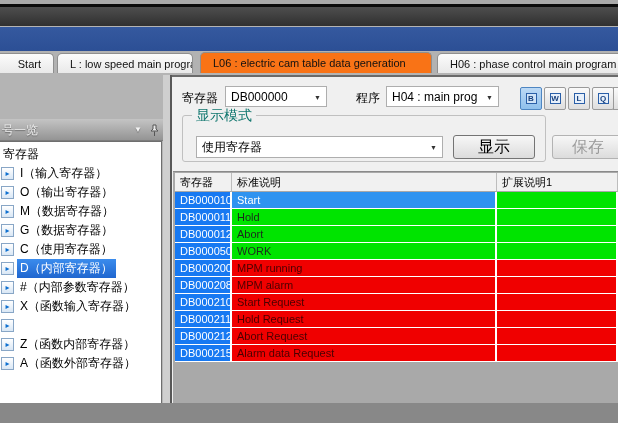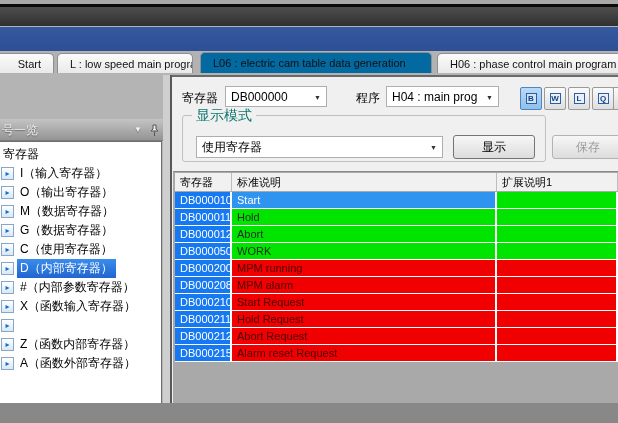--- a/index.html
+++ b/index.html
@@ -10,21 +10,21 @@
   .strip-top{position:absolute;left:0;top:0;width:100%;height:4px;background:#a9a9a9;}
   .strip-black{position:absolute;left:0;top:4px;width:100%;height:3px;background:#0b0b0b;}
   .bar-dark{position:absolute;left:0;top:7px;width:100%;height:19px;background:linear-gradient(#4e4e4e,#303030);}
   .bar-blue{position:absolute;left:0;top:27px;width:100%;height:24px;background:linear-gradient(#35599f,#2c4f95);}
 
   
   .tabrow{position:absolute;left:0;top:51px;width:100%;height:22px;background:#b2b2b2;}
   .tab{position:absolute;bottom:0;height:20px;line-height:20px;padding:0 12px;
        background:linear-gradient(#fcfcfc,#e9e9e9);border:1px solid #8f8f8f;border-bottom:none;
        border-radius:5px 5px 0 0;font-size:11px;color:#111;white-space:nowrap;overflow:hidden;box-sizing:border-box;}
-  .tab.active{background:#0369a1;height:21px;z-index:2;}
+  .tab.active{background:#f97316;height:21px;z-index:2;}
   #tab-0{left:-10px;width:64px;text-align:right;}
   #tab-1{left:57px;width:136px;}
   #tab-2{left:200px;width:232px;}
   #tab-3{left:437px;width:210px;}
 
   
   .sidebar{position:absolute;left:0;top:75px;width:163px;height:348px;margin-top:44px;}
   .sb-head{position:absolute;left:0;top:0;width:100%;height:22px;
            background:linear-gradient(#c4c4c4,#949494);border-bottom:1px solid #7c7c7c;
            color:#efefef;font-size:12px;line-height:22px;box-sizing:border-box;padding-left:2px;
@@ -58,21 +58,21 @@
   .vglyph{display:inline-block;min-width:11px;height:11px;border:1px solid #2a5fa8;background:#e7f0fb;
           color:#17407e;font-size:8px;line-height:10px;text-align:center;font-weight:bold;box-sizing:border-box;}
   .vbtn.active .vglyph{background:#cfe3f7;}
   .vbtn-partial{position:absolute;left:441px;top:10px;width:8px;height:23px;border:1px solid #9a9a9a;border-right:none;
         background:linear-gradient(#fafafa,#dedede);box-sizing:border-box;}
 
   .groupbox{position:absolute;left:10px;top:38px;width:364px;height:47px;border:1px solid #c0c0c0;border-radius:3px;box-sizing:border-box;}
   .gb-label{position:absolute;left:20px;top:30px;background:#f0f0f0;padding:0 4px;font-size:14px;color:#0f766e;z-index:2;}
 
   .btn{position:absolute;height:24px;box-sizing:border-box;border:1px solid #747474;border-radius:3px;
-       background:linear-gradient(#f7f7f7,#dcdcdc);font-size:12px;color:#000;
+       background:linear-gradient(#f7f7f7,#dcdcdc);font-size:16px;color:#000;
        display:flex;align-items:center;justify-content:center;}
   .btn.disabled{border-color:#b3b3b3;color:#9b9b9b;}
 
   
   .viewport{position:absolute;left:1px;top:94px;right:0;bottom:0;background:#a9a9a9;border-top:1px solid #8a8a8a;}
   .tbl{position:absolute;left:2px;top:1px;right:0;font-size:11px;}
   .tbl-head{display:flex;height:19px;}
   .th{background:#f1f1f1;border-right:1px solid #bdbdbd;border-bottom:1px solid #a8a8a8;
       line-height:18px;padding-left:5px;box-sizing:border-box;color:#000;}
   .tr{display:flex;height:17px;}
@@ -276,21 +276,21 @@
   </div>
 
   <div class="tr">
     <div class="td c-reg reg">DB000212</div>
     <div class="td c-desc red">Abort Request</div>
     <div class="td c-ext red"></div>
   </div>
 
   <div class="tr">
     <div class="td c-reg reg">DB000215</div>
-    <div class="td c-desc red">Alarm reset Request</div>
+    <div class="td c-desc red">Alarm data Request</div>
     <div class="td c-ext red"></div>
   </div>
 </div>
       </div>
     </div>
   </div>
 
 </div>
 
 </body></html>

